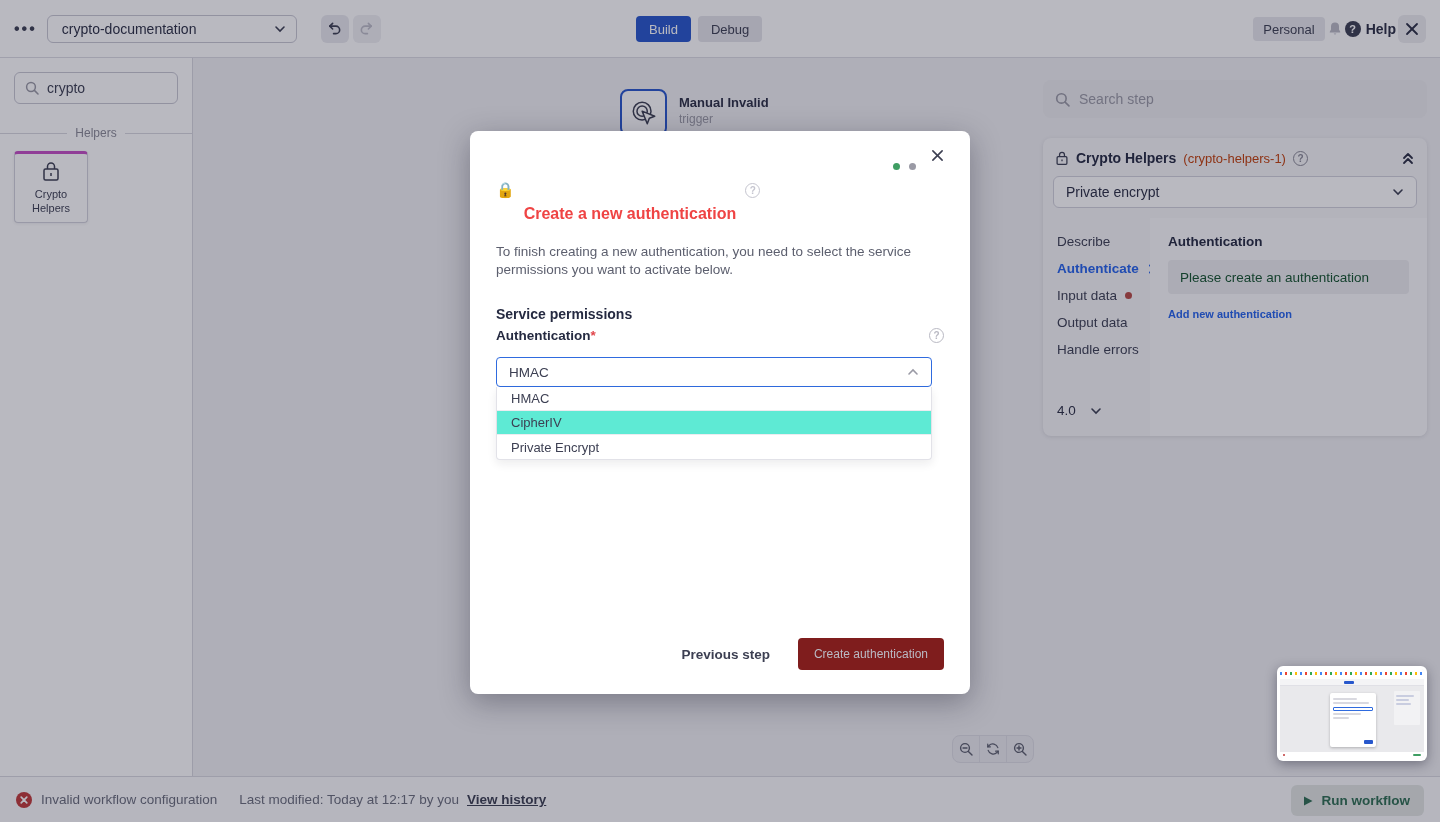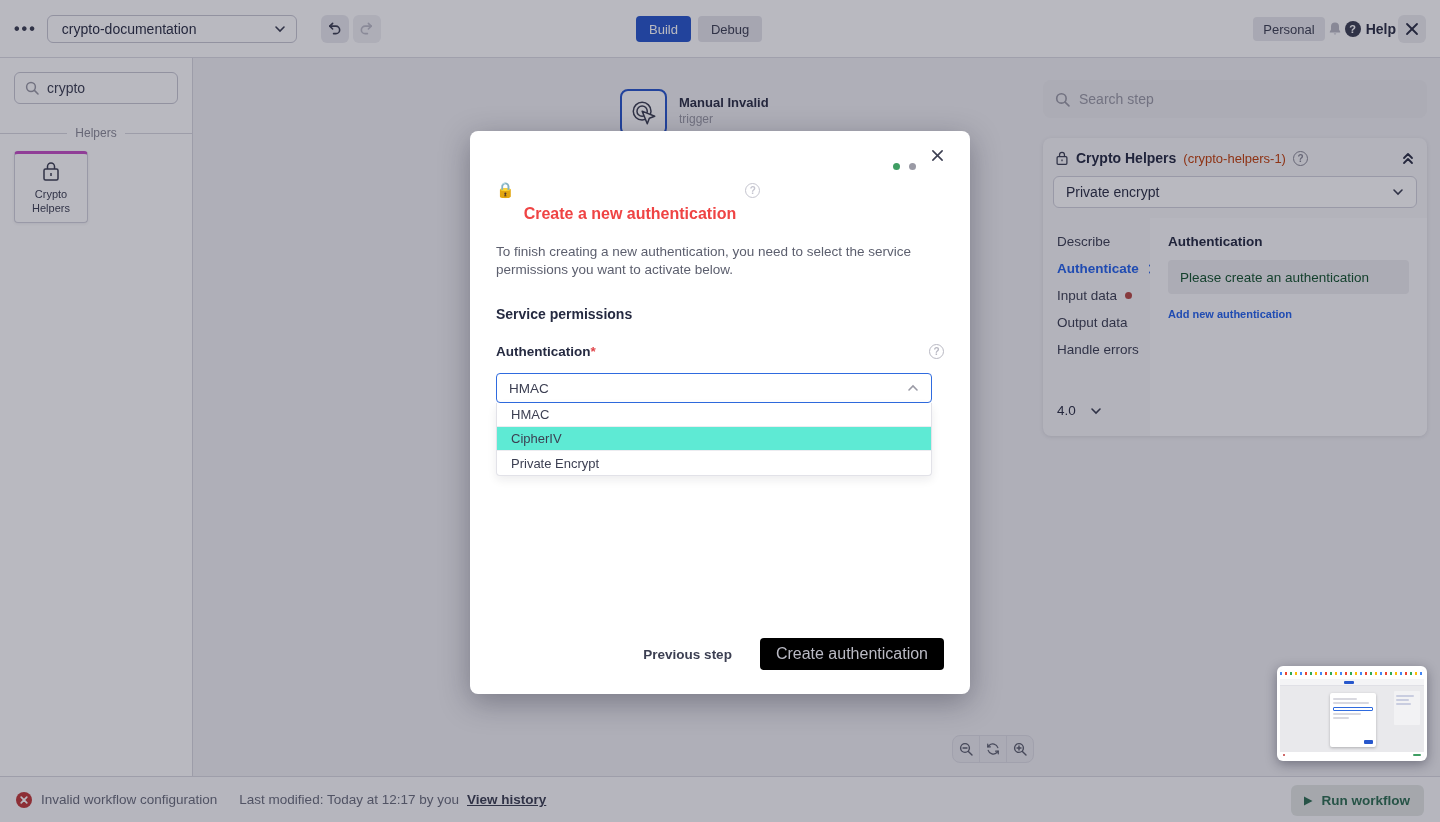--- a/index.html
+++ b/index.html
@@ -130,39 +130,39 @@
   .modal-header { display:flex; align-items:center; gap:9px; position:relative; }
   .modal-lock { font-size:15px; }
   .modal-title { font-size:16px; font-weight:bold; color:#ef4444;margin-top:48px; }
   .step-dots { position:absolute; right:28px; top:6px; display:flex; gap:9px; }
   .sdot { width:7px; height:7px; border-radius:50%; }
   .sdot.green { background:#3f9e63; }
   .sdot.gray { background:#9a9aa5; }
   .modal-close { position:absolute; right:0; top:-8px; color:#3c3f52; }
   .modal-desc { margin-top:20px; font-size:13.5px; color:#5c5f6e; line-height:1.3; width:440px; }
   .modal-section { margin-top:28px; font-size:14px; font-weight:bold; color:#252a41; }
-  .field-row { margin-top:22px; display:flex; align-items:center; }
+  .field-row { margin-top:6px; display:flex; align-items:center; }
   .field-label { font-size:13.5px; font-weight:bold; color:#252a41; }
   .req { color:#e0454a; }
   .field-row .q-circle { margin-left:auto; border-color:#b9b9c3; color:#b9b9c3; }
   .auth-select {
     margin-top:14px; height:30px; border:1.5px solid #2f6bdf; border-radius:4px; background:#fff;
     display:flex; align-items:center; padding:0 12px; font-size:13.5px; color:#3c3f52; width:436px;
   }
   .auth-select .grow { flex:1; }
   .options-list {
     width:436px; background:#fff; border:1px solid #e2e2e8; border-top:none; border-radius:0 0 4px 4px;
     box-shadow:0 4px 10px rgba(20,20,40,.08);
   }
   .option-row { height:24px; display:flex; align-items:center; padding:0 14px; font-size:13px; color:#3c3f52; border-bottom:1px solid #ececf0; }
   .option-row:last-child { border-bottom:none; }
   .option-row.hover { background:#5eead4; }
   .modal-footer { position:absolute; right:26px; bottom:24px; display:flex; align-items:center; gap:28px; }
   .prev-step { font-size:13.5px; font-weight:bold; color:#3c3f52; }
-  .create-btn { height:32px; padding:0 16px; border-radius:4px; background:#000000; color:#babac4; font-size:16px; display:flex; align-items:center; }
+  .create-btn { height:32px; padding:0 16px; border-radius:4px; background:#7f1d1d; color:#babac4; font-size:12px; display:flex; align-items:center; }
 
   
   .preview {
     position:absolute; left:1277px; top:666px; width:150px; height:95px; background:#fff; border-radius:6px;
     box-shadow:0 3px 12px rgba(20,20,40,.4); z-index:70; padding:3px;
   }
   .pv-inner { width:100%; height:100%; background:#e9e9ec; border-radius:3px; overflow:hidden; position:relative; }
   .pv-book { height:10px; background:#fff;
     background-image:repeating-linear-gradient(90deg,#4285f4 0 2px,transparent 2px 5px,#ea4335 5px 7px,transparent 7px 10px,#34a853 10px 12px,transparent 12px 15px,#fbbc05 15px 17px,transparent 17px 20px);
     background-size:auto 3px; background-repeat:repeat-x; background-position:0 3px; }

